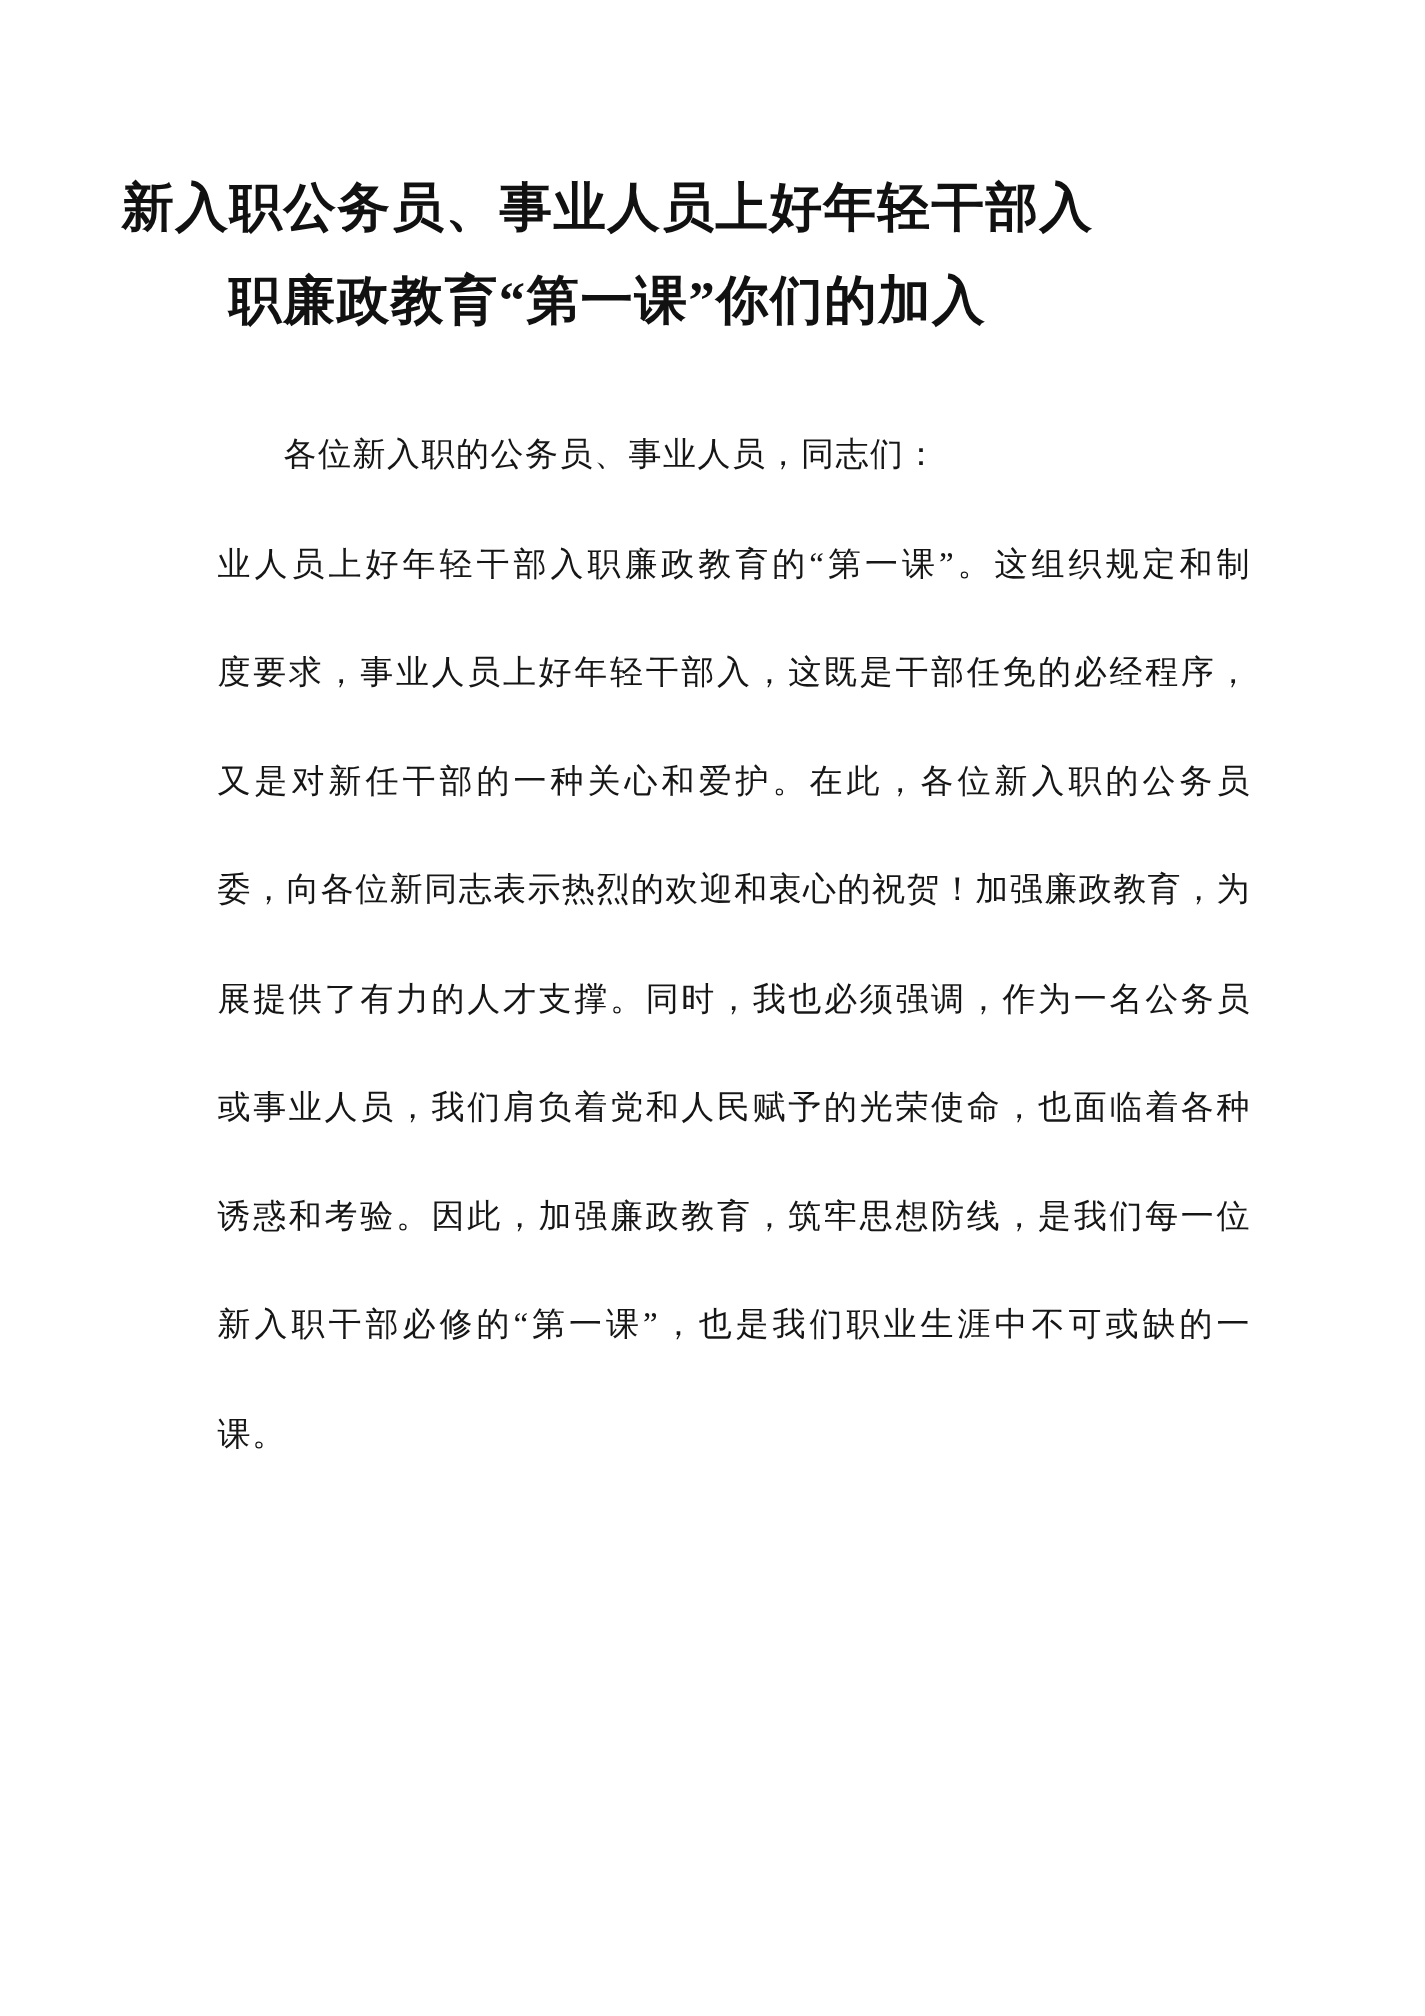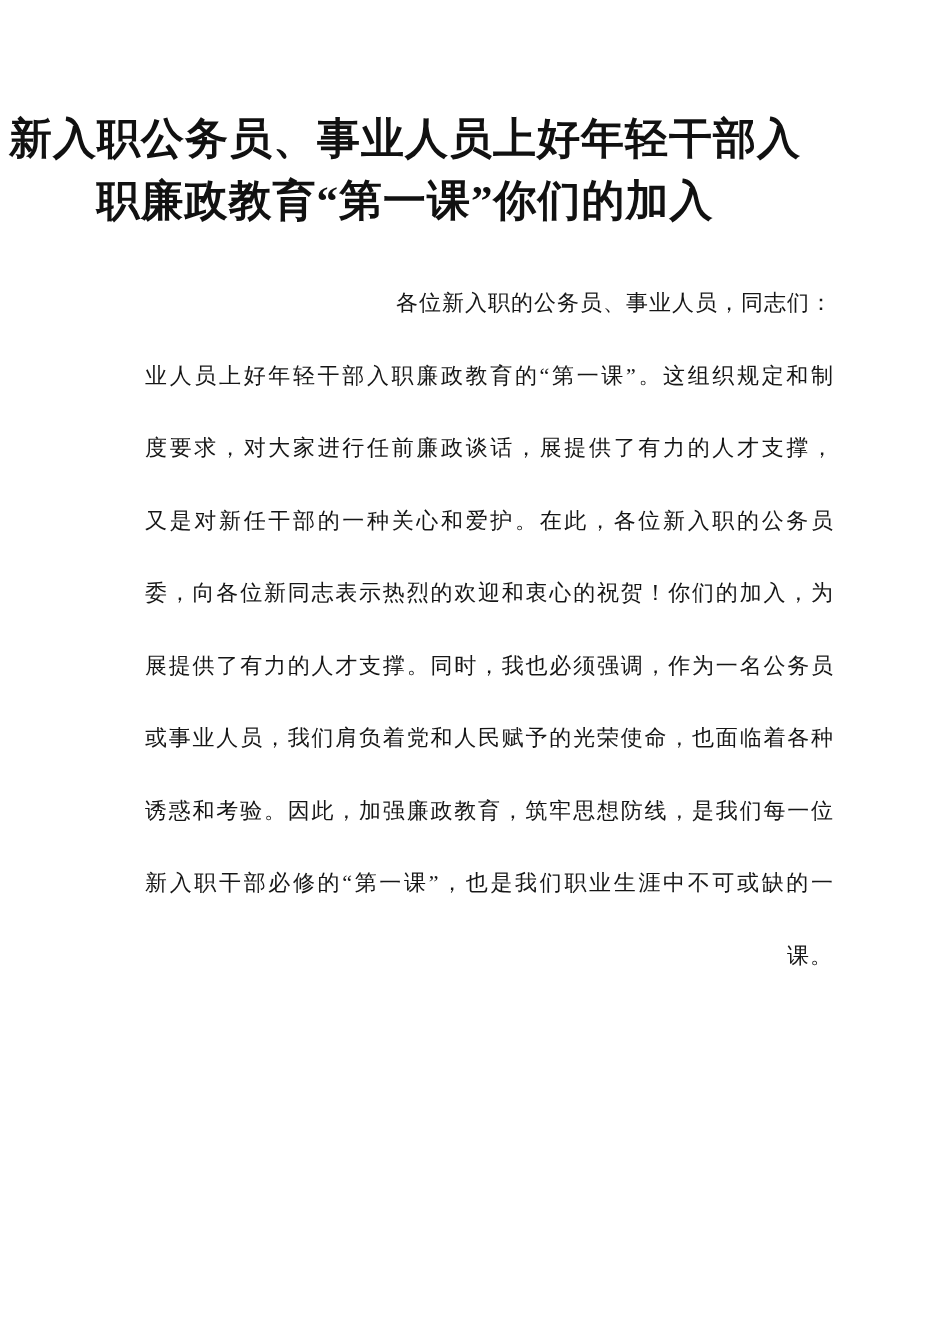--- a/index.html
+++ b/index.html
@@ -15,21 +15,21 @@
     overflow: hidden;
     font-family: "Liberation Serif", "DejaVu Serif", serif;
     color: #141414;
   }
   .title {
     position: absolute;
     top: 108px;
     left: 0;
     width: 810px;
     margin: 0;
-    font-size: 43px;
+    font-size: 35px;
     font-weight: 600;
     line-height: 62px;
     text-align: center;
     letter-spacing: 1px;
     color: #111111;
   }
   .title-line {
     display: block;
     white-space: nowrap;
   }
@@ -37,21 +37,21 @@
     position: absolute;
     top: 267px;
     left: 145px;
     width: 688px;
     font-size: 22px;
     color: #161616;
   }
   .line {
     height: 72.5px;
     line-height: 72.5px;
-    text-align: right;
+    text-align: left;
     white-space: nowrap;
     letter-spacing: 1px;
   }
   .line.justify {
     white-space: normal;
     text-align: justify;
     text-align-last: justify;
     letter-spacing: 0;
   }
   .line.indent {
@@ -64,23 +64,23 @@
 <div class="page">
 
   <h1 class="title">
     <span class="title-line">新入职公务员、事业人员上好年轻干部入</span>
     <span class="title-line">职廉政教育“第一课”你们的加入</span>
   </h1>
 
   <div class="doc-body">
     <div class="line indent">各位新入职的公务员、事业人员，同志们：</div>
     <div class="line justify">业人员上好年轻干部入职廉政教育的“第一课”。这组织规定和制</div>
-    <div class="line justify">度要求，对大家进行任前廉政谈话，展提供了有力的人才支撑，</div>
+    <div class="line justify">度要求，事业人员上好年轻干部入，这既是干部任免的必经程序，</div>
     <div class="line justify">又是对新任干部的一种关心和爱护。在此，各位新入职的公务员</div>
-    <div class="line justify">委，向各位新同志表示热烈的欢迎和衷心的祝贺！你们的加入，为</div>
+    <div class="line justify">委，向各位新同志表示热烈的欢迎和衷心的祝贺！加强廉政教育，为</div>
     <div class="line justify">展提供了有力的人才支撑。同时，我也必须强调，作为一名公务员</div>
     <div class="line justify">或事业人员，我们肩负着党和人民赋予的光荣使命，也面临着各种</div>
     <div class="line justify">诱惑和考验。因此，加强廉政教育，筑牢思想防线，是我们每一位</div>
     <div class="line justify">新入职干部必修的“第一课”，也是我们职业生涯中不可或缺的一</div>
     <div class="line">课。</div>
   </div>
 
 </div>
 
 </body></html>

